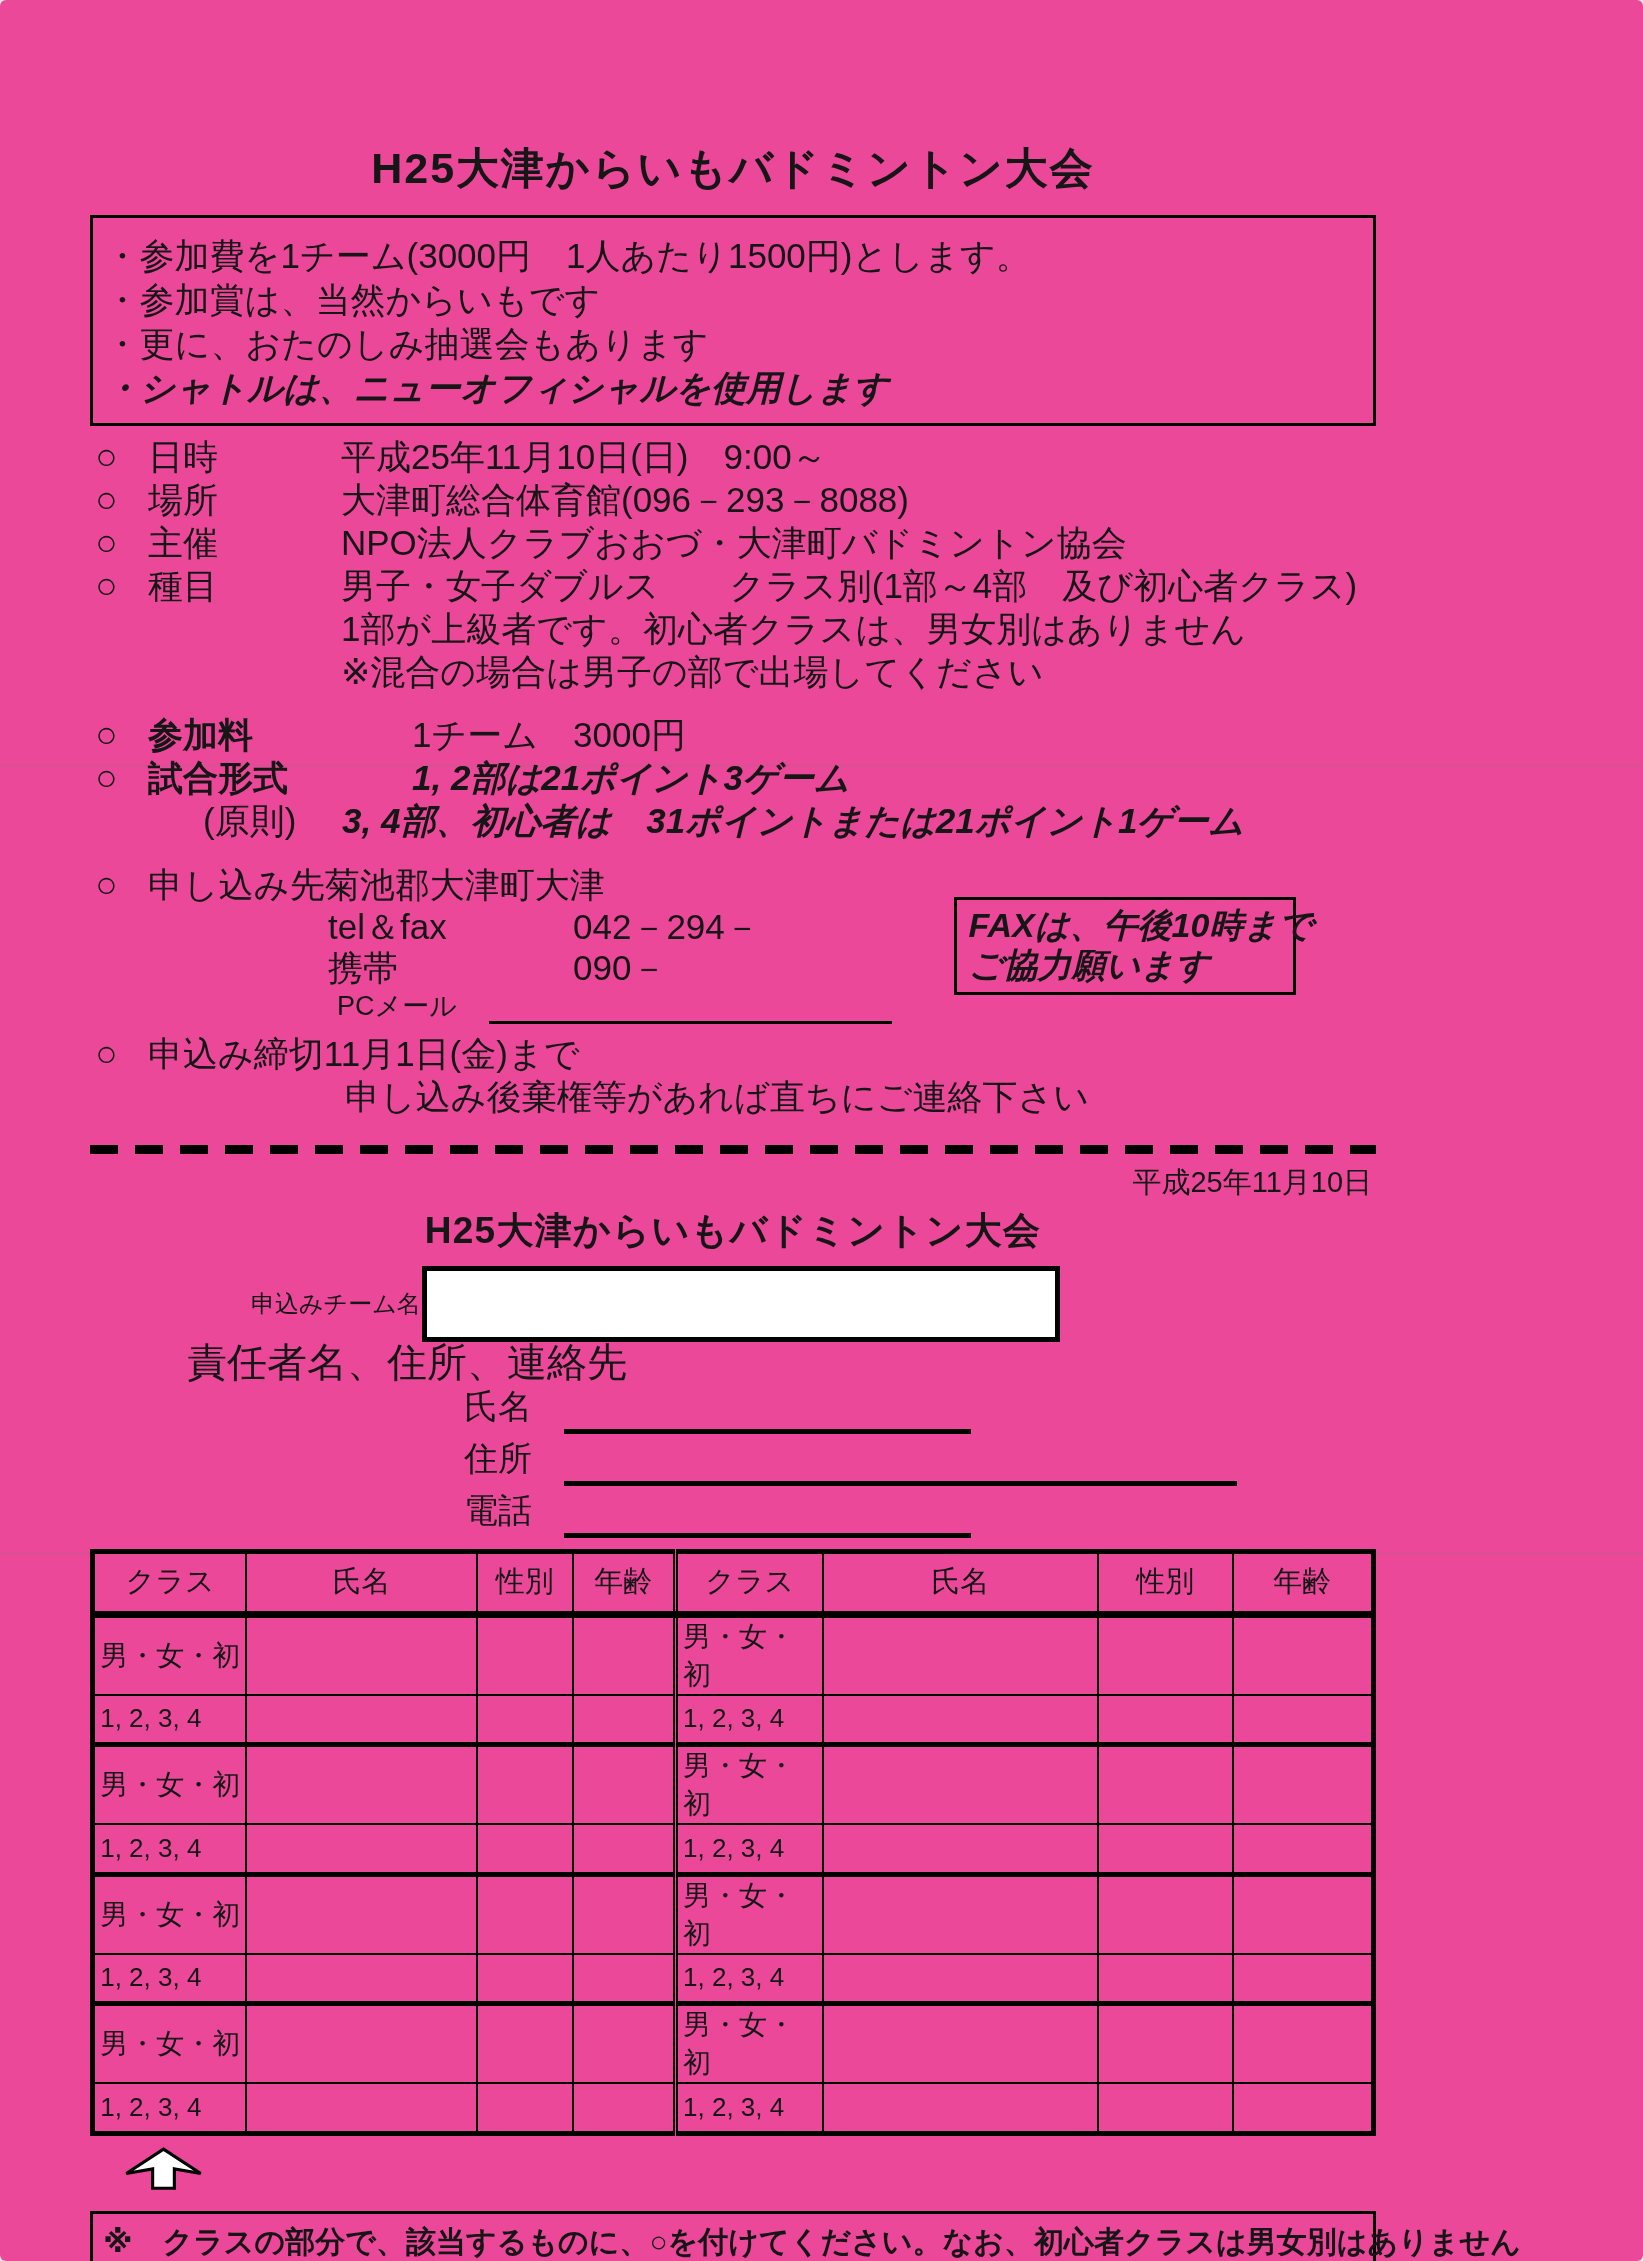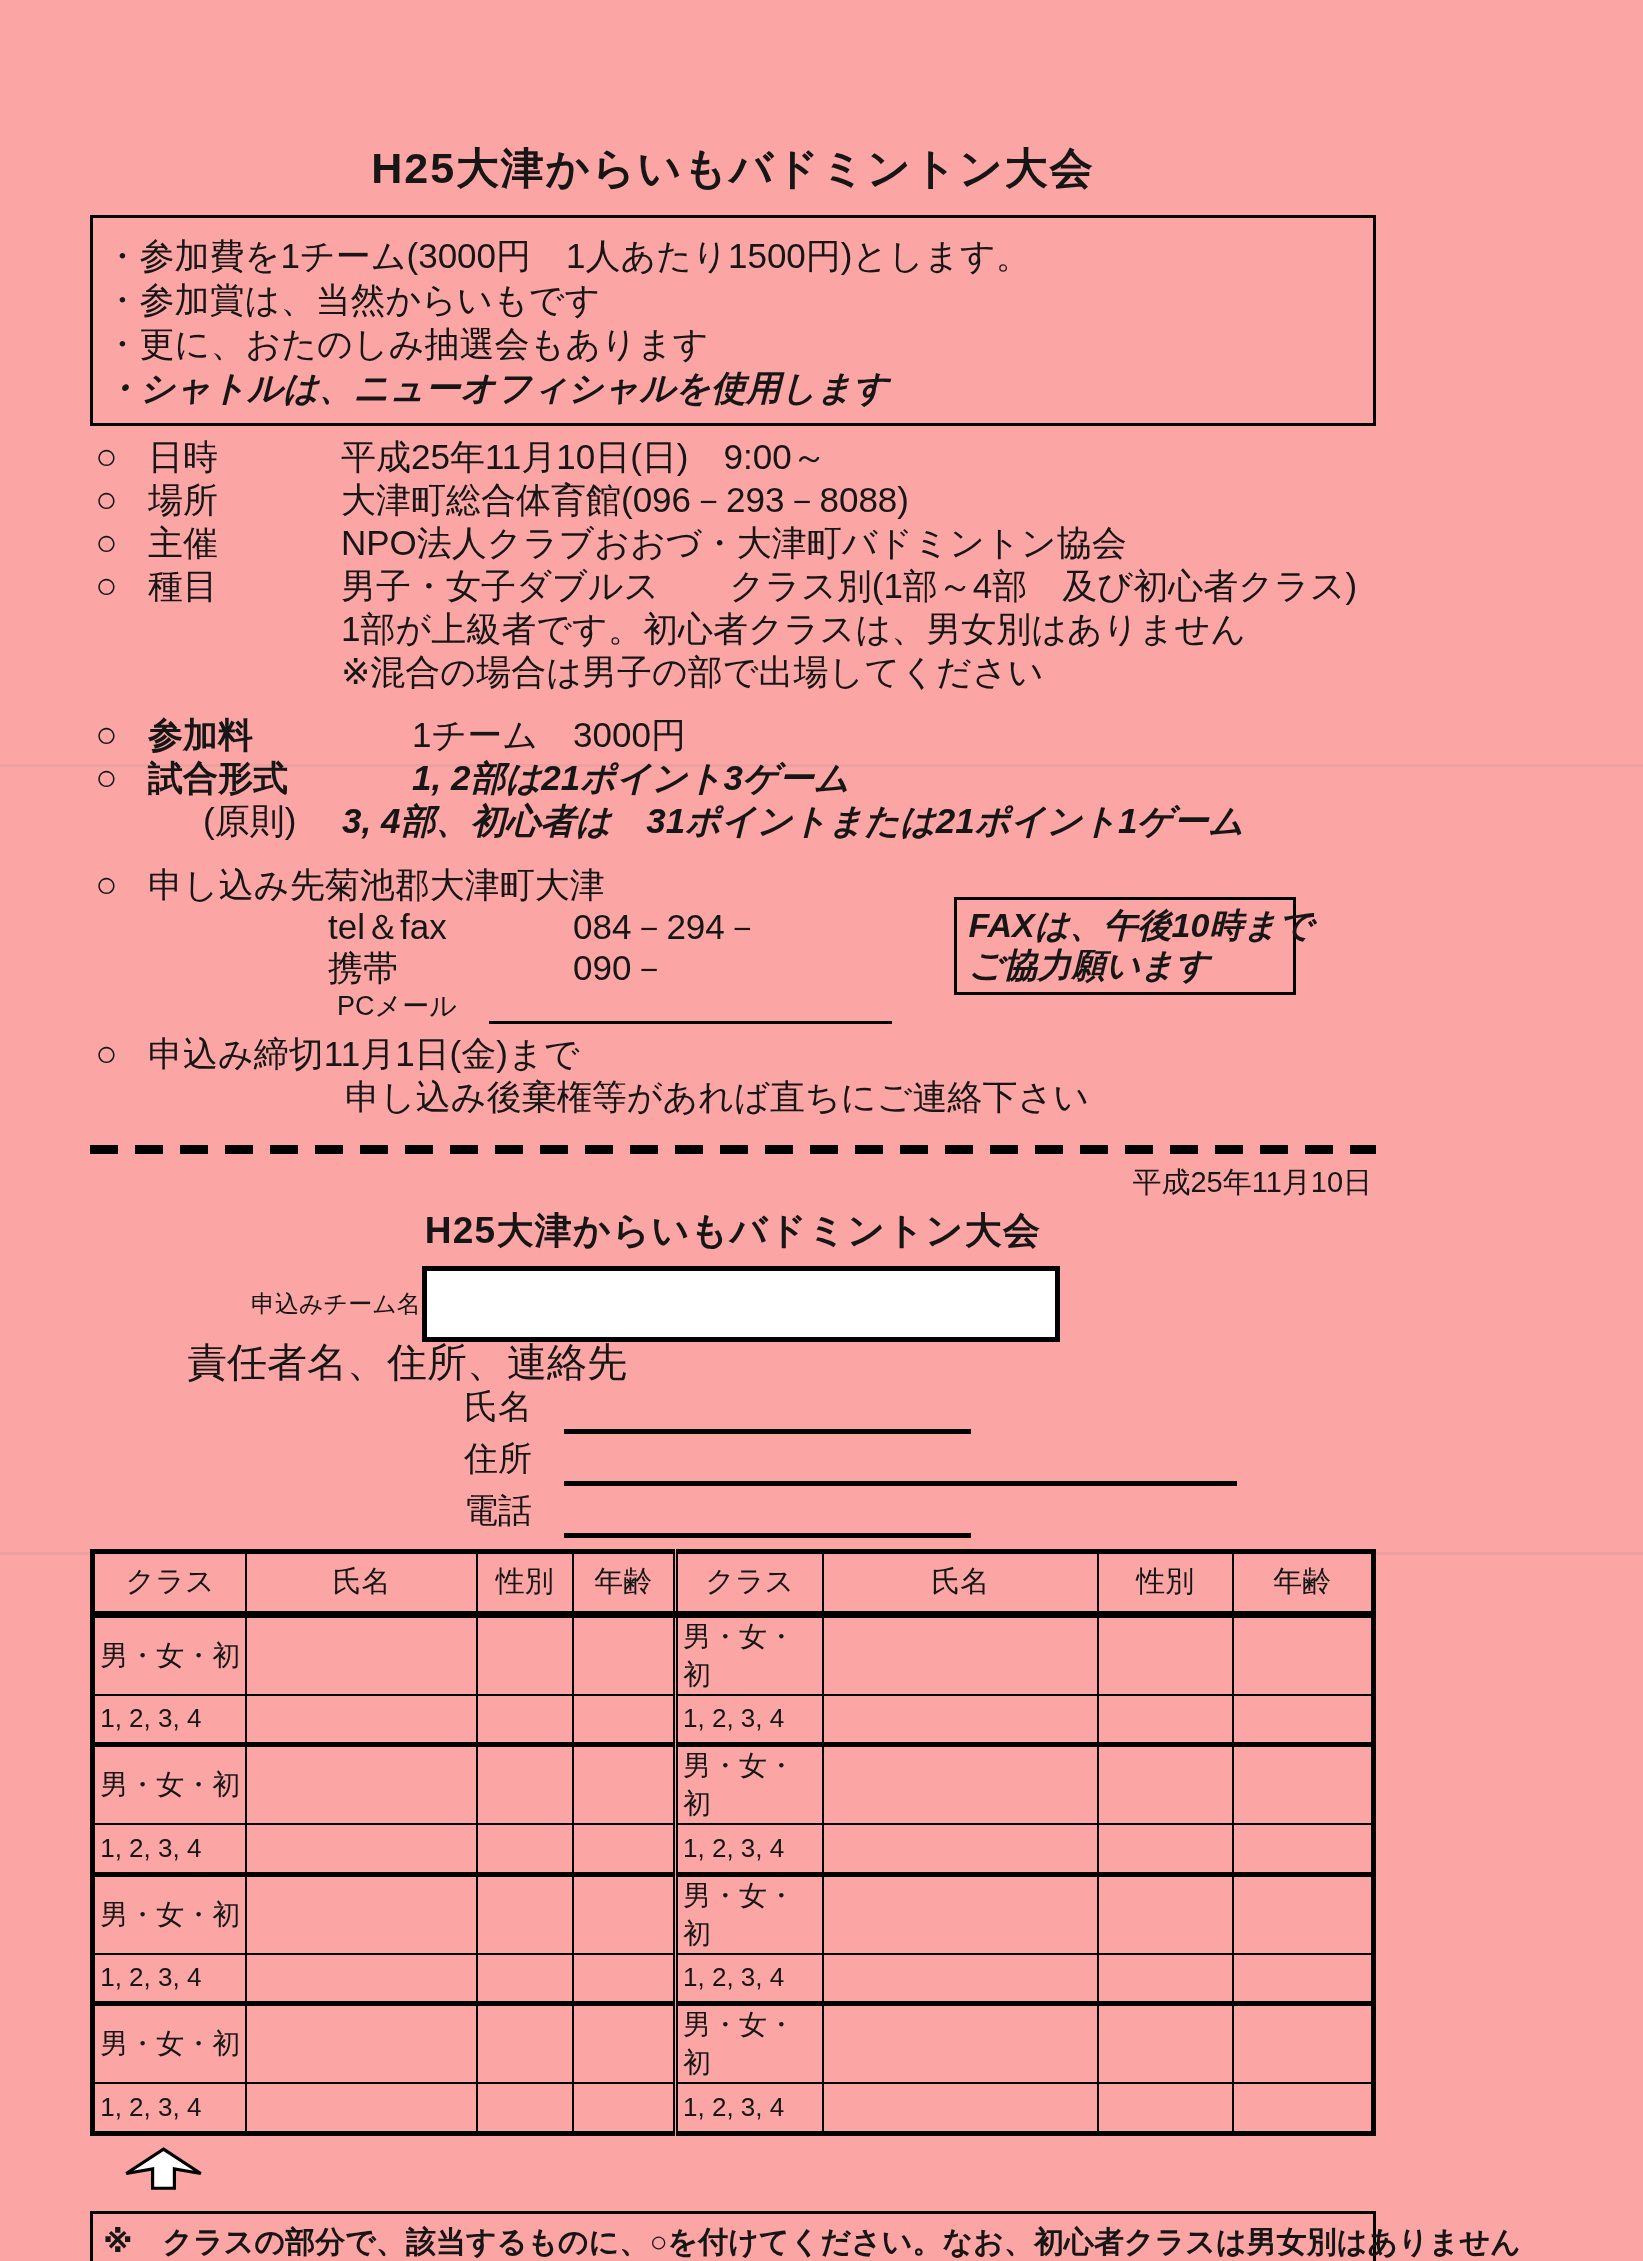--- a/index.html
+++ b/index.html
@@ -1,21 +1,22 @@
 <!DOCTYPE html>
 <html style="font-size:10.3px"><head>
 <meta charset="utf-8">
 <style>
   * { margin:0; padding:0; box-sizing:border-box; }
   html, body { background:#e9e9e7; }
   body { font-family:"Liberation Sans","DejaVu Sans",sans-serif; color:#161616; }
   .page {
     position:relative; width:1643px; height:2261px; margin:0 auto;
-    background:#fca5a5; overflow:hidden;
+    background:#ec4899; overflow:hidden;
     padding:140px 245px 0 90px;
+    border-radius:6px;
   }
   .content { position:relative; width:1286px; }
 
   
   .doc-title { font-size:43px; font-weight:bold; text-align:center; letter-spacing:1.9px; }
 
   
   .info-box { border:3.2px solid #000; margin-top:17px; padding:15.5px 18px 13px 11.6px; }
   .info-box .line { font-size:35px; line-height:1.26; white-space:nowrap; }
   .info-box .emph { font-weight:bold; font-style:italic; }
@@ -146,21 +147,21 @@
 
       <div class="gap-s"></div>
 
       <div class="apply-block">
         <div class="row">
           <span class="marker">○</span>
           <span class="value">申し込み先菊池郡大津町大津</span>
         </div>
         <div class="tel-row">
           <span class="tlabel">tel＆fax</span>
-          <span>084－294－</span>
+          <span>042－294－</span>
         </div>
         <div class="tel-row">
           <span class="tlabel">携帯</span>
           <span>090－</span>
         </div>
         <div class="pcmail-row">
           <span>PCメール</span>
           <span class="pcmail-line"></span>
         </div>
         <div class="fax-box">

